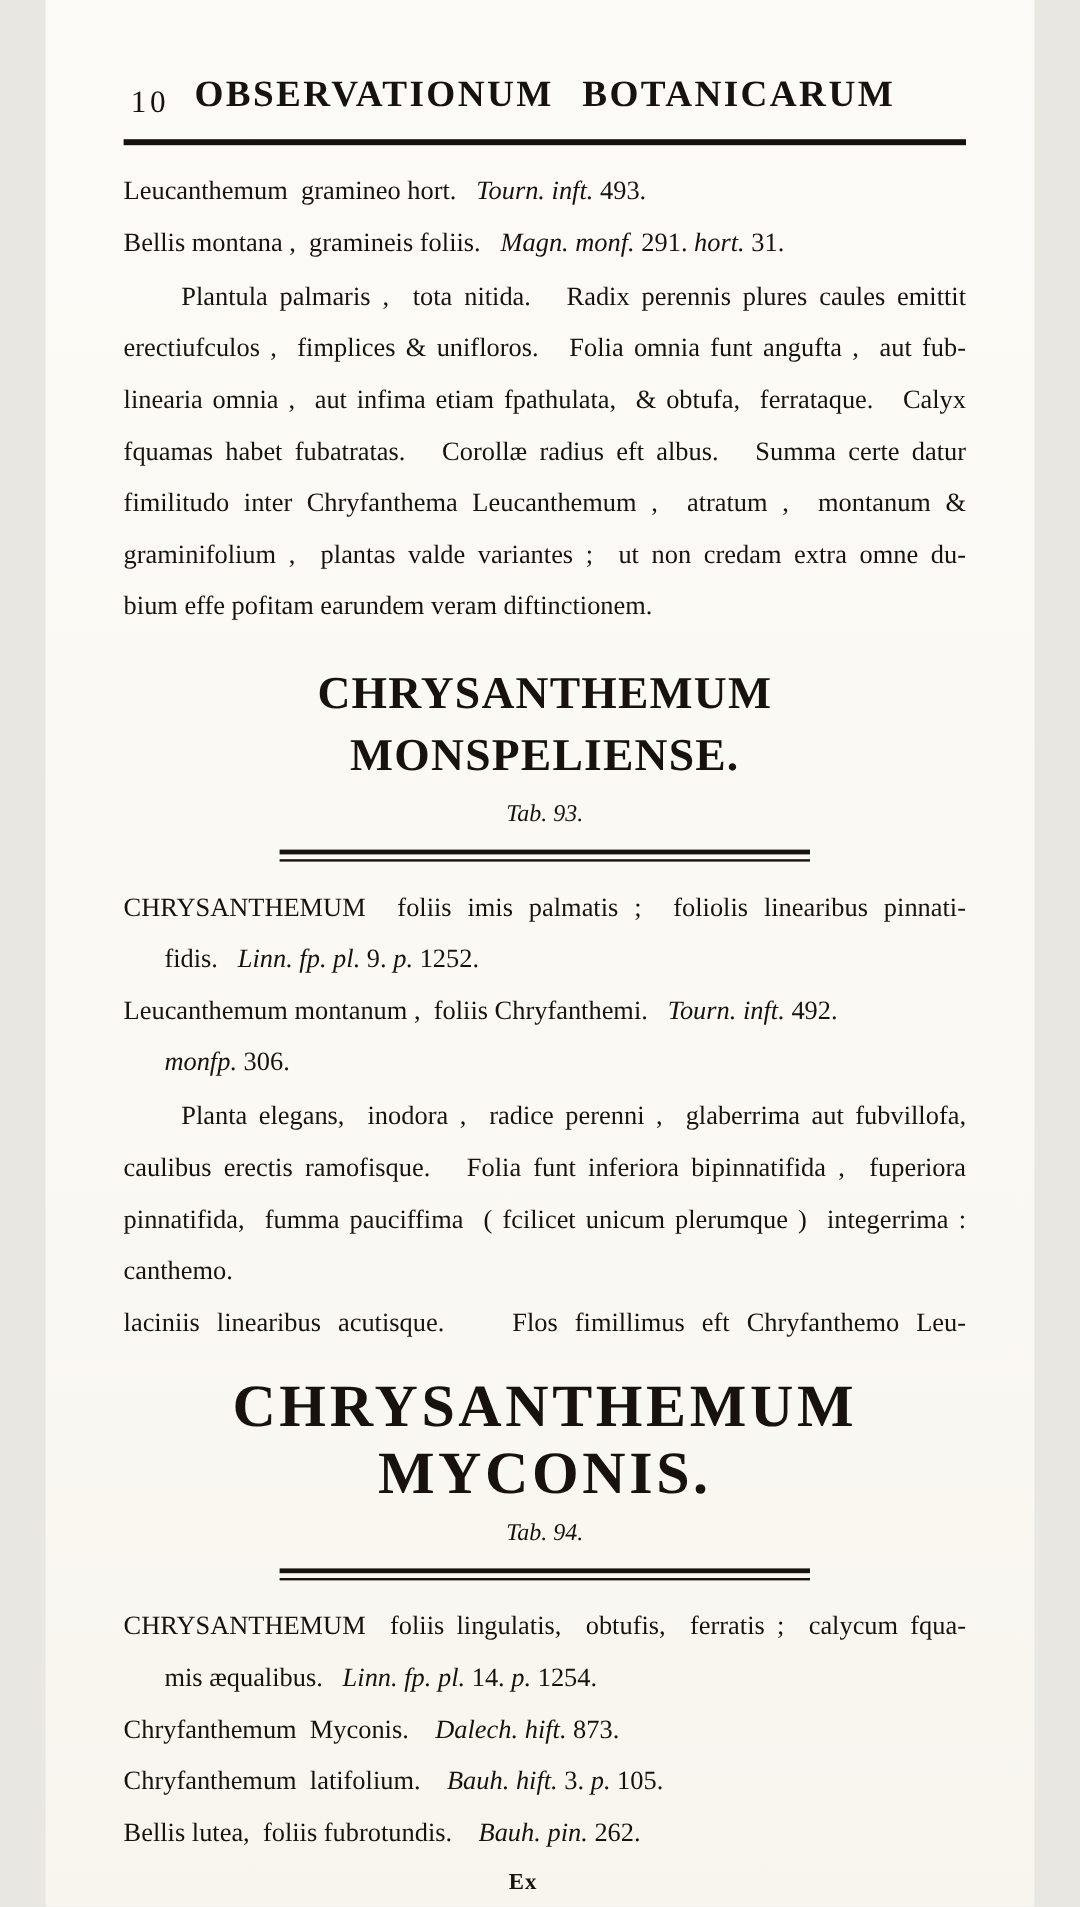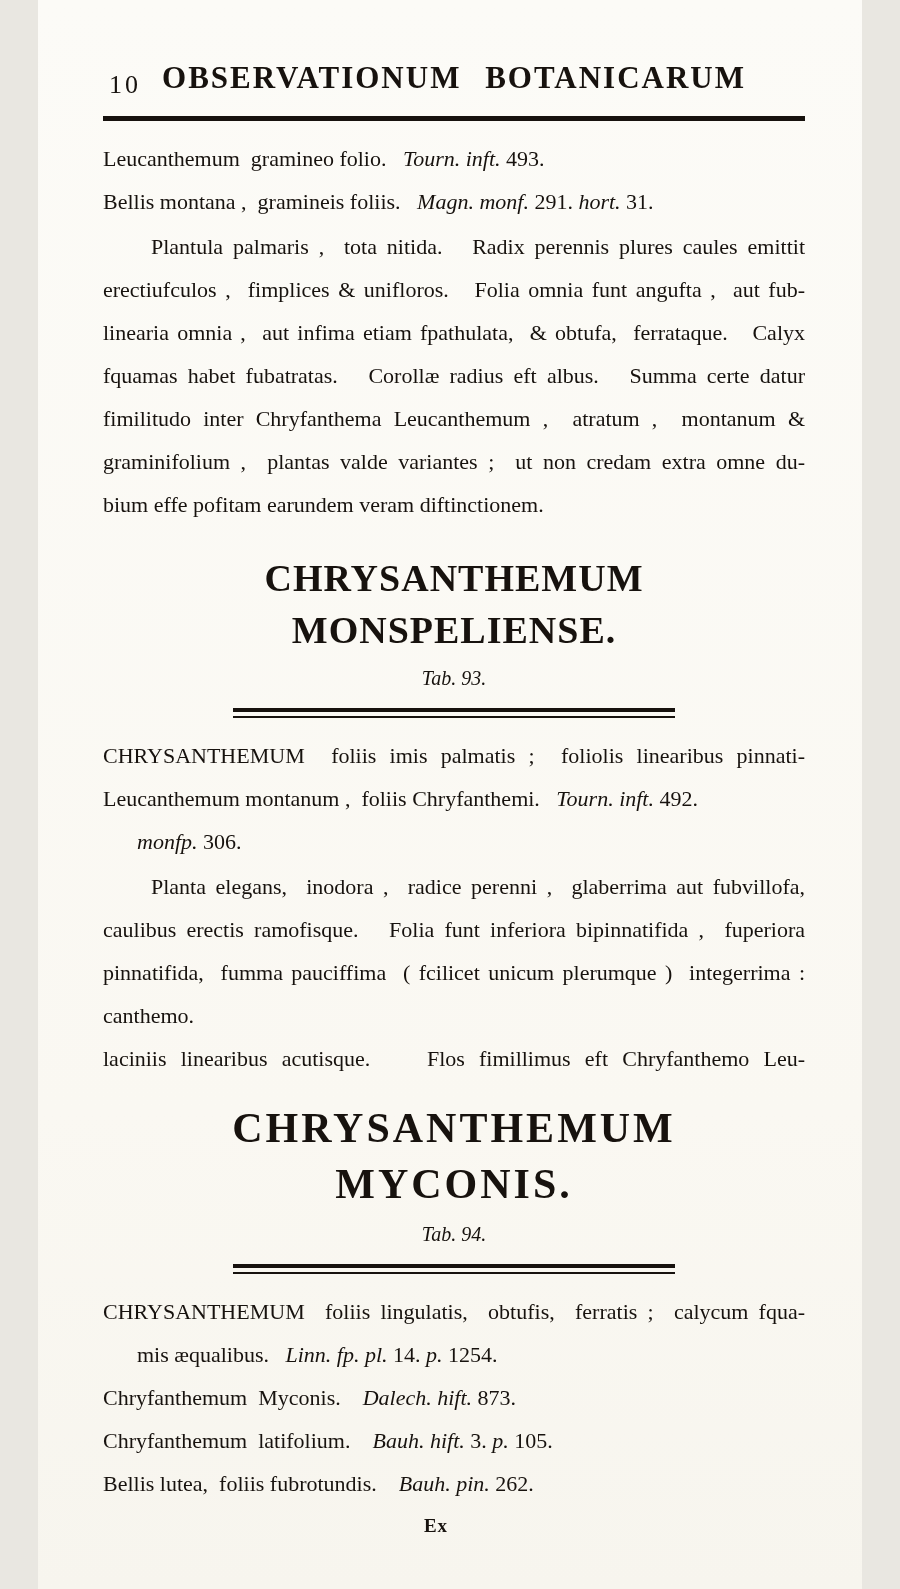--- a/index.html
+++ b/index.html
@@ -51,21 +51,21 @@
   .tline.last { text-align-last: left; }
 
   .it { font-style: italic; }
 
   .species-title {
     margin: 26px 0 0;
     text-align: center;
     font-weight: bold;
   }
   .t1 { font-size: 38px; line-height: 52px; letter-spacing: 1px; word-spacing: 20px; }
-  .t2 { font-size: 42px; line-height: 56px; letter-spacing: 3px; word-spacing: 26px; margin-top: 20px; }
+  .t2 { font-size: 50px; line-height: 56px; letter-spacing: 3px; word-spacing: 26px; margin-top: 20px; }
 
   .tabline {
     text-align: center;
     font-style: italic;
     font-size: 20px;
     line-height: 40px;
     margin-top: 2px;
   }
   .double-rule {
     width: 442px;
@@ -90,21 +90,21 @@
   <header class="pagehead">
     <span class="pagenum">10</span>
     <div class="runhead">OBSERVATIONUM BOTANICARUM</div>
   </header>
 
   <div class="rule-thick"></div>
 
   <section class="sect">
     <div class="entries">
         <div class="entry">
-          <div class="eline"><span class="rm">Leucanthemum  gramineo folio.   </span><span class="it">Tourn. inft. </span><span class="rm">493.</span></div>
+          <div class="eline"><span class="rm">Leucanthemum  gramineo hort.   </span><span class="it">Tourn. inft. </span><span class="rm">493.</span></div>
         </div>
         <div class="entry">
           <div class="eline"><span class="rm">Bellis montana ,  gramineis foliis.   </span><span class="it">Magn. monf. </span><span class="rm">291. </span><span class="it">hort. </span><span class="rm">31.</span></div>
         </div>
       </div>
     <div class="para">
         <div class="tline first"><span class="rm">Plantula palmaris ,  tota nitida.   Radix perennis plures caules emittit</span></div>
         <div class="tline"><span class="rm">erectiufculos ,  fimplices &amp; unifloros.   Folia omnia funt angufta ,  aut fub-</span></div>
         <div class="tline"><span class="rm">linearia omnia ,  aut infima etiam fpathulata,  &amp; obtufa,  ferrataque.   Calyx</span></div>
         <div class="tline"><span class="rm">fquamas habet fubatratas.   Corollæ radius eft albus.   Summa certe datur</span></div>
@@ -114,20 +114,21 @@
       </div>
   </section>
 
   <section class="sect">
     <h2 class="species-title t1">CHRYSANTHEMUM MONSPELIENSE.</h2>
     <div class="tabline">Tab. 93.</div>
     <div class="double-rule"></div>
     <div class="entries">
         <div class="entry">
           <div class="eline jfull"><span class="rm">CHRYSANTHEMUM  foliis imis palmatis ;  foliolis linearibus pinnati-</span></div>
+          <div class="eline cont"><span class="rm">fidis.   </span><span class="it">Linn. fp. pl. </span><span class="rm">9. </span><span class="it">p. </span><span class="rm">1252.</span></div>
         </div>
         <div class="entry">
           <div class="eline"><span class="rm">Leucanthemum montanum ,  foliis Chryfanthemi.   </span><span class="it">Tourn. inft. </span><span class="rm">492.</span></div>
         </div>
         <div class="entry">
           <div class="eline cont"><span class="it">monfp. </span><span class="rm">306.</span></div>
         </div>
       </div>
     <div class="para">
         <div class="tline first"><span class="rm">Planta elegans,  inodora ,  radice perenni ,  glaberrima aut fubvillofa,</span></div>

